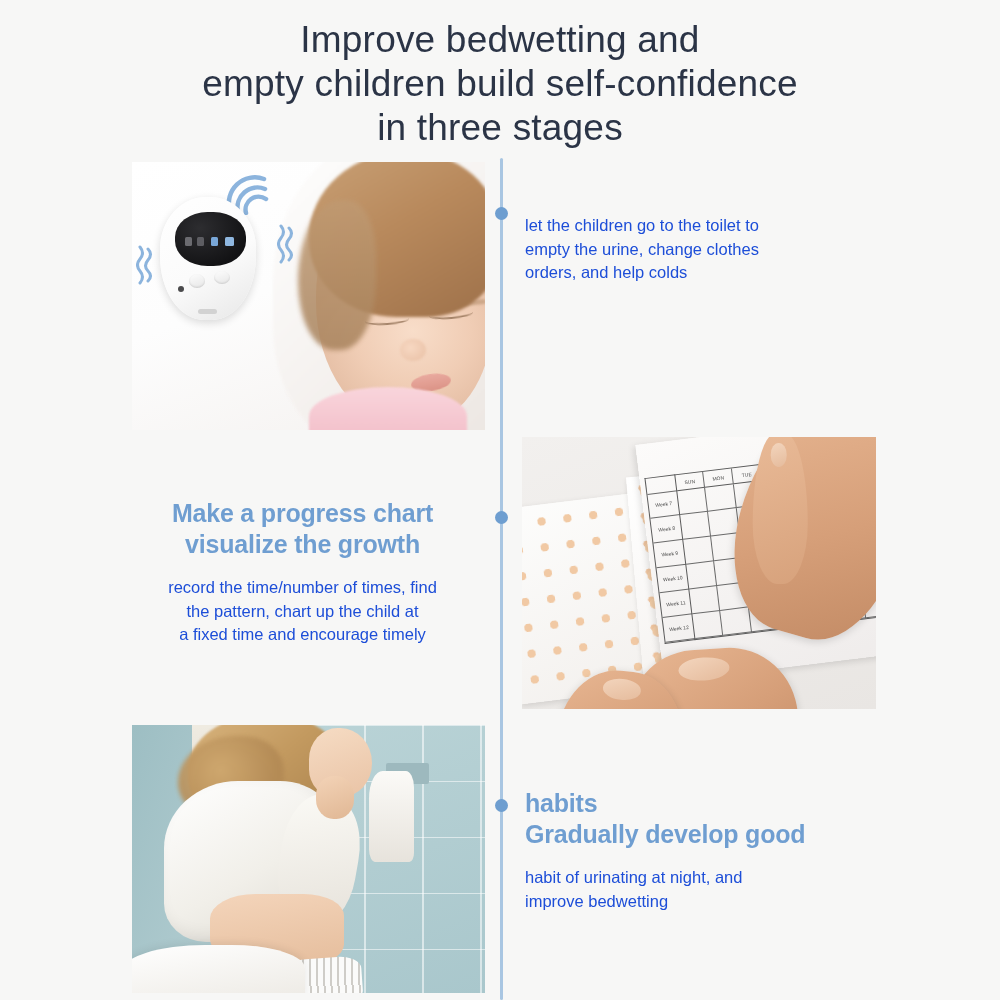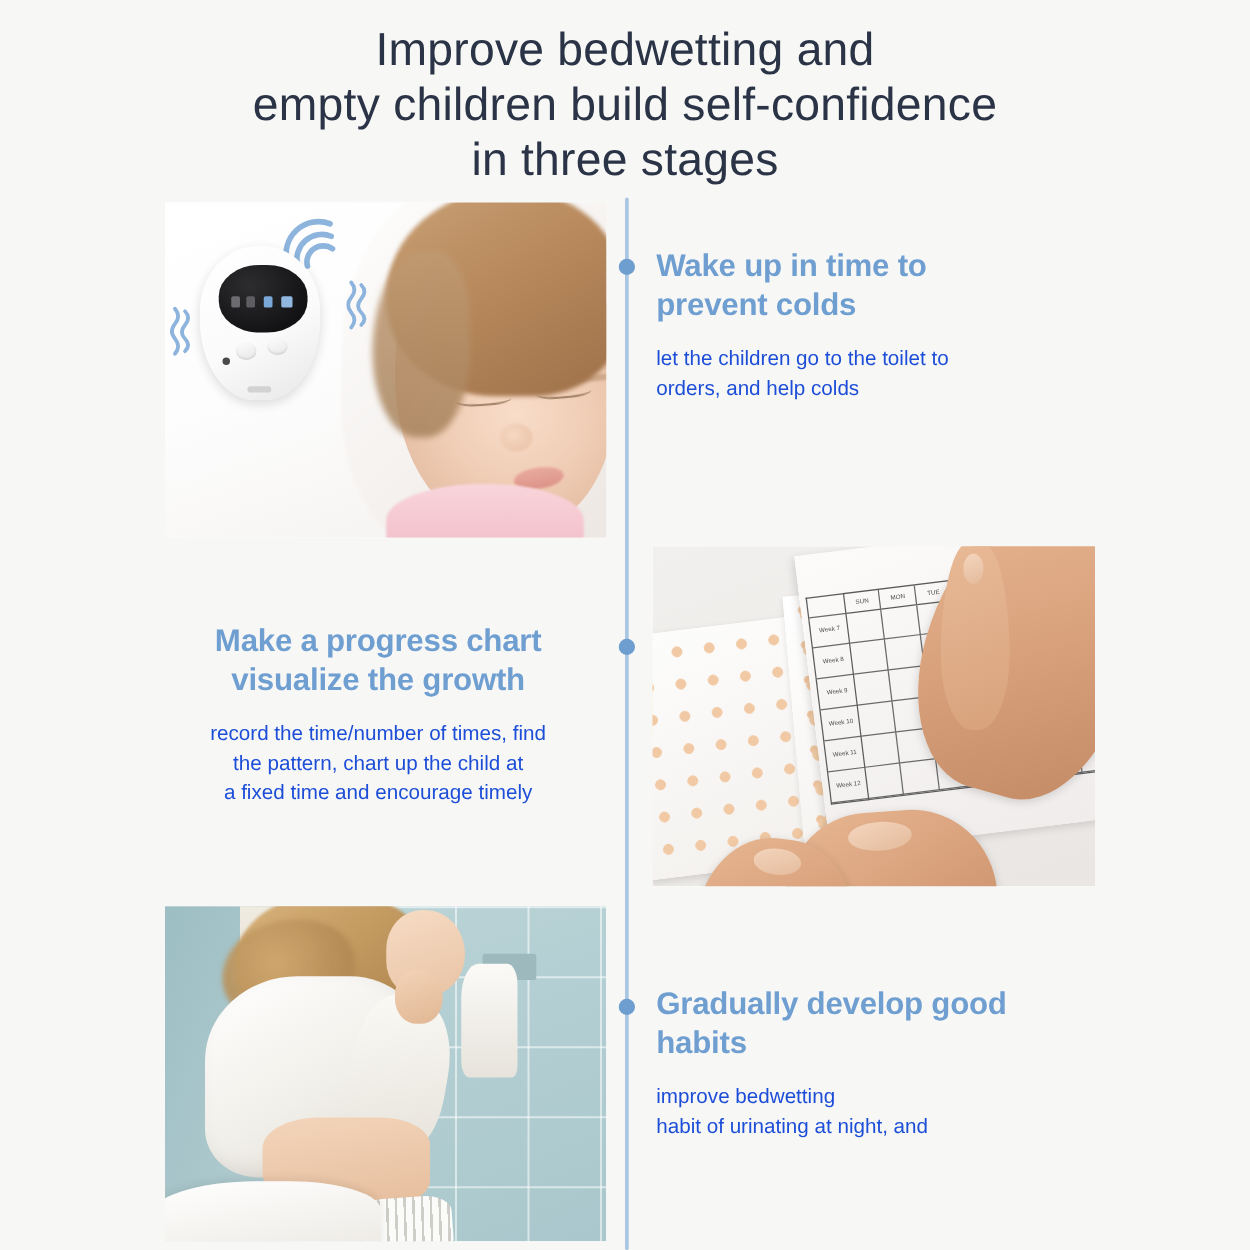--- a/index.html
+++ b/index.html
@@ -529,46 +529,43 @@
     <div class="p3-face"></div>
     <div class="p3-shirt"></div>
     <div class="p3-arm"></div>
     <div class="p3-hand"></div>
     <div class="p3-leg"></div>
     <div class="p3-pants"></div>
     <div class="p3-toilet"></div>
   </div>
 
   <div class="block block-right b1">
-    <div class="heading">
-      <span class="ln">Wake up in time to</span>
-      <span class="ln">prevent colds</span>
-    </div>
     <div class="body-text">
       <span class="ln">let the children go to the toilet to</span>
+      <span class="ln">empty the urine, change clothes</span>
       <span class="ln">orders, and help colds</span>
     </div>
   </div>
 
   <div class="block block-left b2">
     <div class="heading">
       <span class="ln">Make a progress chart</span>
       <span class="ln">visualize the growth</span>
     </div>
     <div class="body-text">
       <span class="ln">record the time/number of times, find</span>
       <span class="ln">the pattern, chart up the child at</span>
       <span class="ln">a fixed time and encourage timely</span>
     </div>
   </div>
 
   <div class="block block-right b3">
     <div class="heading">
+      <span class="ln">habits</span>
       <span class="ln">Gradually develop good</span>
-      <span class="ln">habits</span>
     </div>
     <div class="body-text">
+      <span class="ln">habit of urinating at night, and</span>
       <span class="ln">improve bedwetting</span>
-      <span class="ln">habit of urinating at night, and</span>
     </div>
   </div>
 
 </div>
 
 </body></html>

